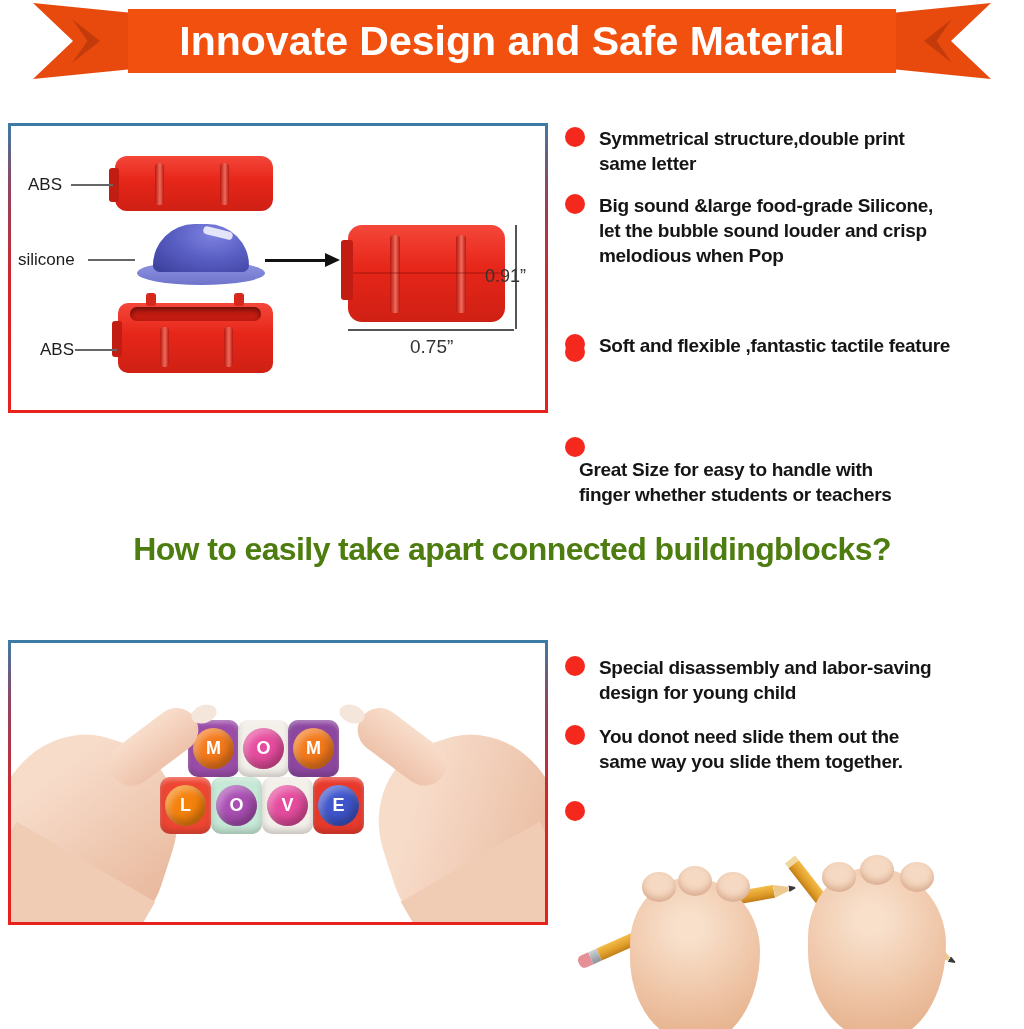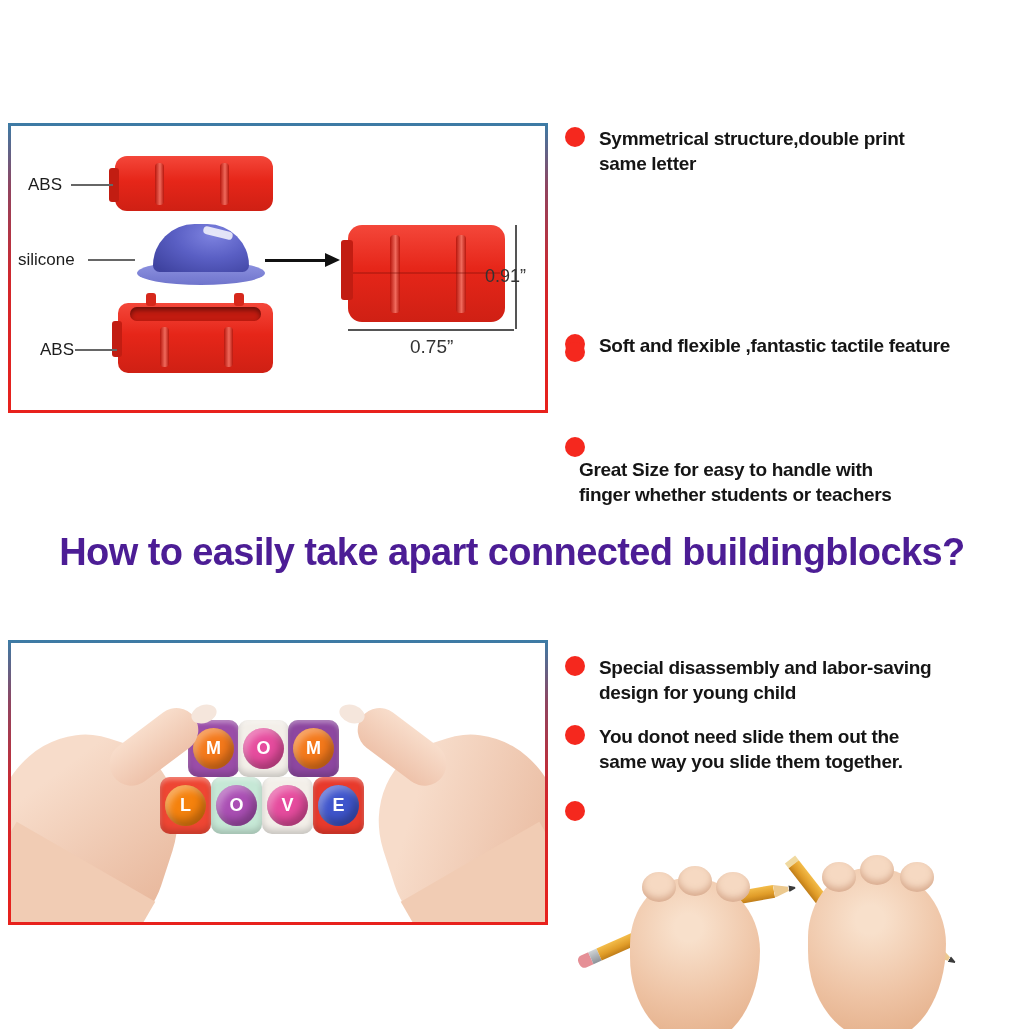--- a/index.html
+++ b/index.html
@@ -51,21 +51,21 @@
 
   
   .features{position:absolute;left:565px;width:459px;}
   .feat{position:absolute;left:0;display:flex;align-items:flex-start;}
   .dot{flex:none;width:20px;height:20px;border-radius:50%;background:#f5281e;margin-top:1px;}
   .ftext{margin-left:14px;font-size:19px;font-weight:bold;line-height:25px;
          letter-spacing:-0.3px;color:#151515;white-space:pre;}
 
   
   .heading{position:absolute;left:0;top:531px;width:100%;margin:0;text-align:center;
-           font-size:38px;font-weight:bold;letter-spacing:-0.6px;color:#4c1d95;}
+           font-size:32px;font-weight:bold;letter-spacing:-0.6px;color:#4d7c0f;}
 
   
   .skin{background:linear-gradient(125deg,#f7dcca 25%,#e9ba9f 85%);}
   .palm{position:absolute;width:180px;height:200px;z-index:1;}
   .palm-left{left:-18px;top:92px;border-radius:52% 48% 42% 58%;transform:rotate(18deg);}
   .palm-right{right:-18px;top:92px;border-radius:48% 52% 58% 42%;transform:rotate(-18deg);}
   .arm{position:absolute;width:160px;height:100px;background:#f1ccb4;z-index:1;}
   .arm-left{left:-30px;top:212px;transform:rotate(30deg);}
   .arm-right{right:-30px;top:212px;transform:rotate(-30deg);}
   .thumb{position:absolute;width:100px;height:44px;border-radius:24px;z-index:3;
@@ -96,20 +96,27 @@
   .p-ferrule{flex:none;width:9px;background:linear-gradient(180deg,#cfd3d6,#8d9298);}
   .p-wood{flex:none;width:15px;background:#ecc98f;clip-path:polygon(0 0,100% 35%,100% 65%,0 100%);}
   .p-lead{flex:none;width:7px;background:#3a3a3a;clip-path:polygon(0 25%,100% 45%,100% 55%,0 75%);}
   .p-break{flex:none;width:6px;background:#f0d9a0;}
 </style>
 </head>
 <body>
 
 <div class="canvas">
 
+  <div class="banner">
+    <div class="tail tail-left"></div>
+    <div class="tail tail-right"></div>
+    <div class="chev chev-left"></div>
+    <div class="chev chev-right"></div>
+    <div class="band">Innovate Design and Safe Material</div>
+  </div>
 
   <div class="gbox box1">
     <div class="inner">
 
       <div class="shell" style="left:104px;top:30px;width:158px;height:55px;">
         <div class="ridge" style="left:40px;top:7px;height:42px;"></div>
         <div class="ridge" style="left:105px;top:7px;height:42px;"></div>
         <div class="side-tab" style="left:-6px;top:12px;width:10px;height:34px;"></div>
       </div>
 
@@ -150,20 +157,26 @@
       <div class="dim-text" style="left:399px;top:210px;font-size:19px;">0.75”</div>
     </div>
   </div>
 
   <div class="features" style="top:126px;height:380px;">
     <div class="feat" style="top:0px;">
       <span class="dot"></span>
       <span class="ftext">Symmetrical structure,double print
 same letter</span>
     </div>
+    <div class="feat" style="top:67px;">
+      <span class="dot"></span>
+      <span class="ftext">Big sound &amp;large food-grade Silicone,
+let the bubble sound louder and crisp
+melodious when Pop</span>
+    </div>
     <div class="feat" style="top:163px;margin-top:44px;">
       <span class="dot"></span>
       <span class="ftext">Soft and flexible ,fantastic tactile feature</span>
     </div>
     <div class="feat" style="top:215px;">
       <span class="dot"></span>
     </div>
     <div class="feat" style="top:310px;flex-direction:column;">
       <span class="dot"></span>
       <span class="ftext">Great Size for easy to handle with

